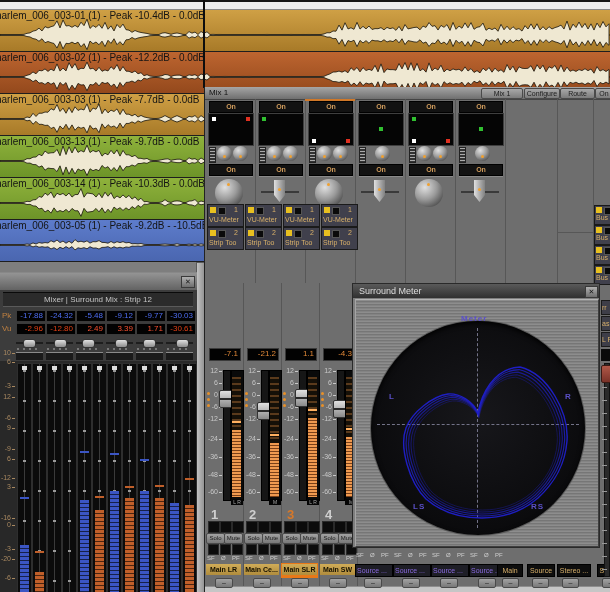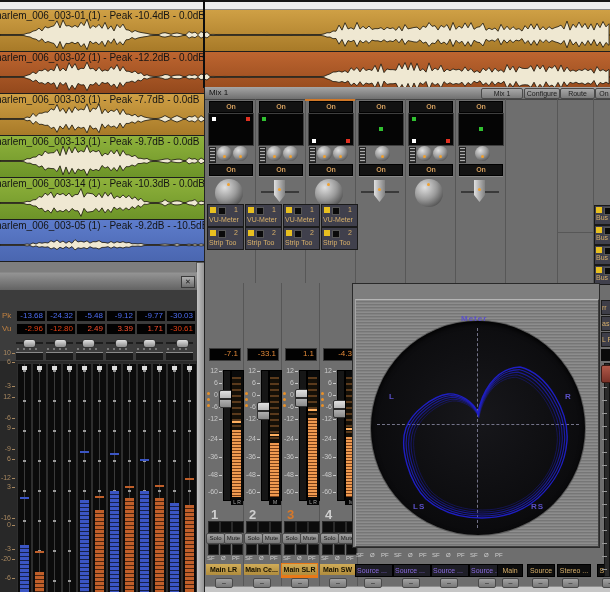--- a/index.html
+++ b/index.html
@@ -311,21 +311,21 @@
         <div style="position: absolute; left: 3px; top: 261px; width: 9px; height: 9px; background: rgb(12, 12, 12); border: 1px solid rgb(42, 42, 42);"></div>
         <div style="position: absolute; left: 15px; top: 261px; width: 9px; height: 9px; background: rgb(12, 12, 12); border: 1px solid rgb(42, 42, 42);"></div>
         <div style="position: absolute; left: 27px; top: 261px; width: 9px; height: 9px; background: rgb(12, 12, 12); border: 1px solid rgb(42, 42, 42);"></div>
         <div style="position: absolute; left: 2px; top: 272px; font-size: 6px; color: rgb(208, 208, 208);">SF</div>
         <div style="position: absolute; left: 16px; top: 272px; font-size: 6px; color: rgb(208, 208, 208);">Ø</div>
         <div style="position: absolute; left: 27px; top: 272px; font-size: 6px; color: rgb(208, 208, 208);">PF</div>
         <div style="position: absolute; left: 1px; top: 281px; width: 35px; height: 11px; background: linear-gradient(rgb(208, 172, 88), rgb(176, 140, 60)); font-size: 7px; font-weight: bold; color: rgb(20, 16, 0); text-align: center; line-height: 11px; overflow: hidden; white-space: nowrap;">Main LR</div>
         <div class="btn" style="position: absolute; left: 10px; top: 295px; width: 16px; height: 8px; font-size: 7px; line-height: 7px;">–</div>
       </div>
       <div style="position: absolute; left: 38px; top: 196px; width: 38px; height: 303px;">
-        <div class="cell" style="position: absolute; left: 4px; top: 65px; width: 28px; height: 11px; color: rgb(224, 136, 56);">-33.1</div>
+        <div class="cell" style="position: absolute; left: 4px; top: 65px; width: 28px; height: 11px; color: rgb(224, 136, 56);">-21.2</div>
         <div class="tick" style="position: absolute; left: 0px; top: 84px; width: 13px;">12</div>
         <div style="position: absolute; left: 14px; top: 88px; width: 3px; height: 1px; background: rgb(200, 200, 200);"></div>
         <div class="tick" style="position: absolute; left: 0px; top: 96px; width: 13px;">6</div>
         <div style="position: absolute; left: 14px; top: 100px; width: 3px; height: 1px; background: rgb(200, 200, 200);"></div>
         <div class="tick" style="position: absolute; left: 0px; top: 108px; width: 13px;">0</div>
         <div style="position: absolute; left: 14px; top: 112px; width: 3px; height: 1px; background: rgb(200, 200, 200);"></div>
         <div class="tick" style="position: absolute; left: 0px; top: 120px; width: 13px;">-6</div>
         <div style="position: absolute; left: 14px; top: 124px; width: 3px; height: 1px; background: rgb(200, 200, 200);"></div>
         <div class="tick" style="position: absolute; left: 0px; top: 132px; width: 13px;">-12</div>
         <div style="position: absolute; left: 14px; top: 136px; width: 3px; height: 1px; background: rgb(200, 200, 200);"></div>
@@ -514,24 +514,27 @@
       <div style="position: absolute; left: 397px; top: 443px; width: 5px; height: 1px; background: rgb(153, 153, 153);"></div>
       <div style="position: absolute; left: 397px; top: 456px; width: 5px; height: 1px; background: rgb(153, 153, 153);"></div>
       <div style="position: absolute; left: 397px; top: 469px; width: 5px; height: 1px; background: rgb(153, 153, 153);"></div>
       <div style="position: absolute; left: 397px; top: 482px; width: 5px; height: 1px; background: rgb(153, 153, 153);"></div>
     </div>
 
   <div id="toolswin" class="abs" style="left:0;top:272px;width:197px;height:320px;background:#3c3c3c;border-top:1px solid #888;">
     <div class="abs" style="left:0;top:0;width:197px;height:17px;background:linear-gradient(#949494,#636363);">
       <div class="abs xbtn" style="left:181px;top:3px;width:12px;height:10px;">✕</div>
     </div>
+    <div class="abs" style="left:3px;top:19px;width:190px;height:13px;background:#2b2b2b;border-top:1px solid #0a0a0a;border-bottom:1px solid #5a5a5a;">
+      <div style="font-size:8px;color:#c4c4c4;text-align:center;line-height:13px;">Mixer | Surround Mix : Strip 12</div>
+    </div>
     <span class="abs" style="left:2px;top:38px;font-size:8px;color:#c08040;">Pk</span>
     <span class="abs" style="left:2px;top:51px;font-size:8px;color:#c08040;">Vu</span>
     <div id="toolsbody">
-        <div class="cell" style="position: absolute; left: 16px; top: 37px; width: 26px; height: 10px; color: rgb(79, 110, 242);">-13.68</div>
+        <div class="cell" style="position: absolute; left: 16px; top: 37px; width: 26px; height: 10px; color: rgb(79, 110, 242);">-17.88</div>
         <div class="cell" style="position: absolute; left: 46px; top: 37px; width: 26px; height: 10px; color: rgb(79, 110, 242);">-24.32</div>
         <div class="cell" style="position: absolute; left: 76px; top: 37px; width: 26px; height: 10px; color: rgb(79, 110, 242);">-5.48</div>
         <div class="cell" style="position: absolute; left: 106px; top: 37px; width: 26px; height: 10px; color: rgb(79, 110, 242);">-9.12</div>
         <div class="cell" style="position: absolute; left: 136px; top: 37px; width: 26px; height: 10px; color: rgb(79, 110, 242);">-9.77</div>
         <div class="cell" style="position: absolute; left: 166px; top: 37px; width: 26px; height: 10px; color: rgb(79, 110, 242);">-30.03</div>
         <div class="cell" style="position: absolute; left: 16px; top: 50px; width: 26px; height: 10px; color: rgb(224, 64, 22);">-2.96</div>
         <div class="cell" style="position: absolute; left: 46px; top: 50px; width: 26px; height: 10px; color: rgb(224, 64, 22);">-12.80</div>
         <div class="cell" style="position: absolute; left: 76px; top: 50px; width: 26px; height: 10px; color: rgb(248, 80, 48);">2.49</div>
         <div class="cell" style="position: absolute; left: 106px; top: 50px; width: 26px; height: 10px; color: rgb(248, 80, 48);">3.39</div>
         <div class="cell" style="position: absolute; left: 136px; top: 50px; width: 26px; height: 10px; color: rgb(248, 80, 48);">1.71</div>
@@ -781,20 +784,24 @@
           <div style="position: absolute; left: 5px; top: 186px; width: 3px; height: 2px; background: rgb(153, 153, 153);"></div>
           <div style="position: absolute; left: 5px; top: 216px; width: 3px; height: 2px; background: rgb(153, 153, 153);"></div>
           <div style="position: absolute; left: 4px; top: 2px; width: 5px; height: 4px; background: rgb(221, 221, 221);"></div>
           <div style="position: absolute; left: 2px; top: 141px; width: 9px; height: 89px; background: repeating-linear-gradient(rgb(192, 95, 42) 0px, rgb(192, 95, 42) 3px, rgb(74, 36, 16) 3px, rgb(74, 36, 16) 4px);"></div>
           <div style="position: absolute; left: 2px; top: 114px; width: 9px; height: 2px; background: rgb(192, 95, 42);"></div>
         </div>
       </div>
   </div>
 
   <div id="surroundwin" class="abs" style="left:352px;top:283px;width:248px;height:265px;background:#7e7e7e;border:1px solid #2a2a2a;box-sizing:border-box;">
+    <div class="abs" style="left:0;top:0;width:246px;height:14px;background:linear-gradient(#5a5a5a,#303030);">
+      <span style="position:absolute;left:6px;top:2px;font-size:9px;color:#ddd;">Surround Meter</span>
+      <div class="abs xbtn" style="left:232px;top:2px;width:11px;height:10px;">✕</div>
+    </div>
     <div class="abs" style="left:2px;top:15px;width:242px;height:246px;
          background:repeating-linear-gradient(180deg,#8d8d8d 0 1px,#767676 1px 2px,#838383 2px 3px);
          border-top:1px solid #b5b5b5;border-left:1px solid #a5a5a5;border-right:1px solid #3f3f3f;border-bottom:1px solid #3f3f3f;"></div>
     <div class="abs" style="left:18px;top:37px;width:214px;height:214px;border-radius:50%;
          background:radial-gradient(circle at 50% 45%,#17171b,#0a0a0c 75%);box-shadow:inset 0 2px 5px #000, 0 0 0 1px #5a5a5a;"></div>
     <div class="abs" style="left:124px;top:44px;width:0;height:200px;border-left:1px dashed #737388;"></div>
     <div class="abs" style="left:24px;top:140px;width:202px;height:0;border-top:1px dashed #737388;"></div>
     <svg class="abs" width="248" height="265" style="left:0;top:0;">
       <defs>
         <path id="scurve" d="M125,129 C128,112 140,84 167,83 C195,90 216,128 214,157 C212,183 200,200 185,214 C170,227 150,234 129,234 C108,234 88,228 73,215 C56,198 46,163 53,144 C59,128 80,112 95,110 C106,109 120,117 125,129 Z"></path>

